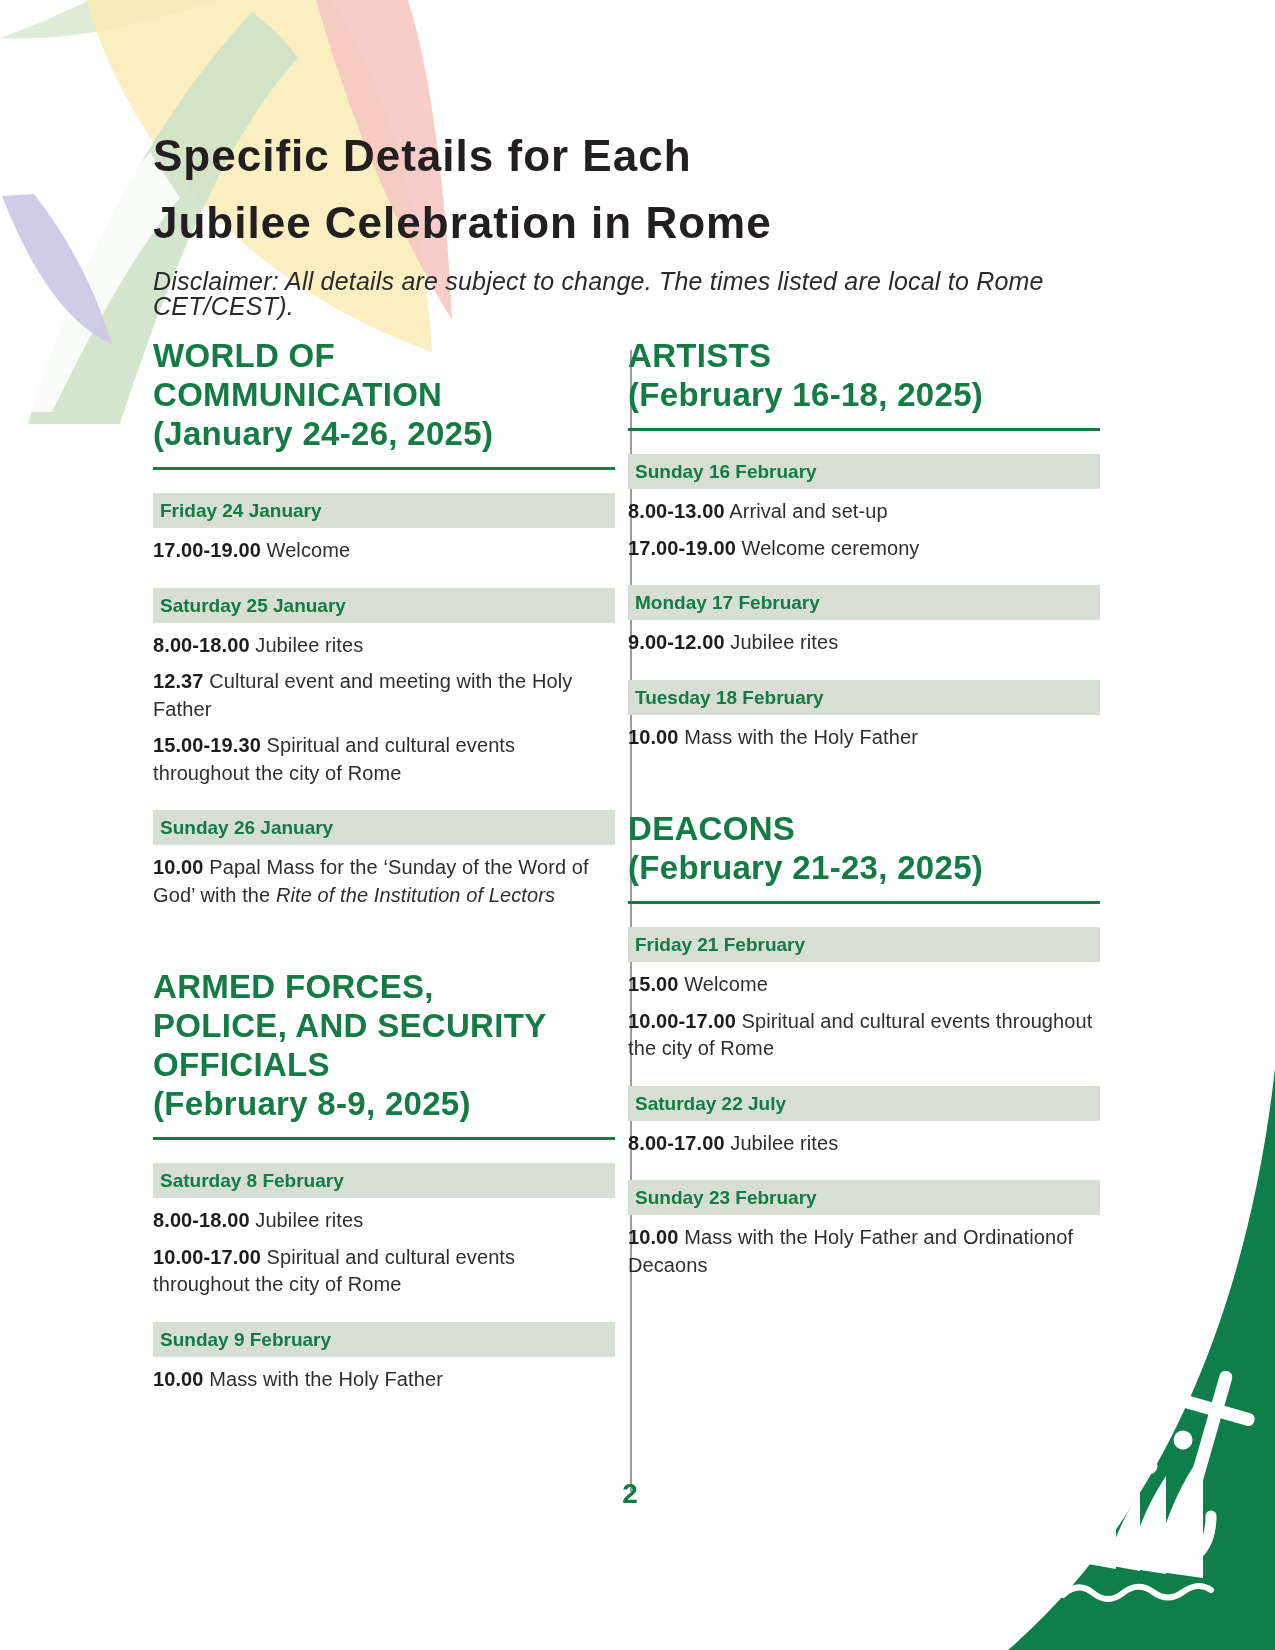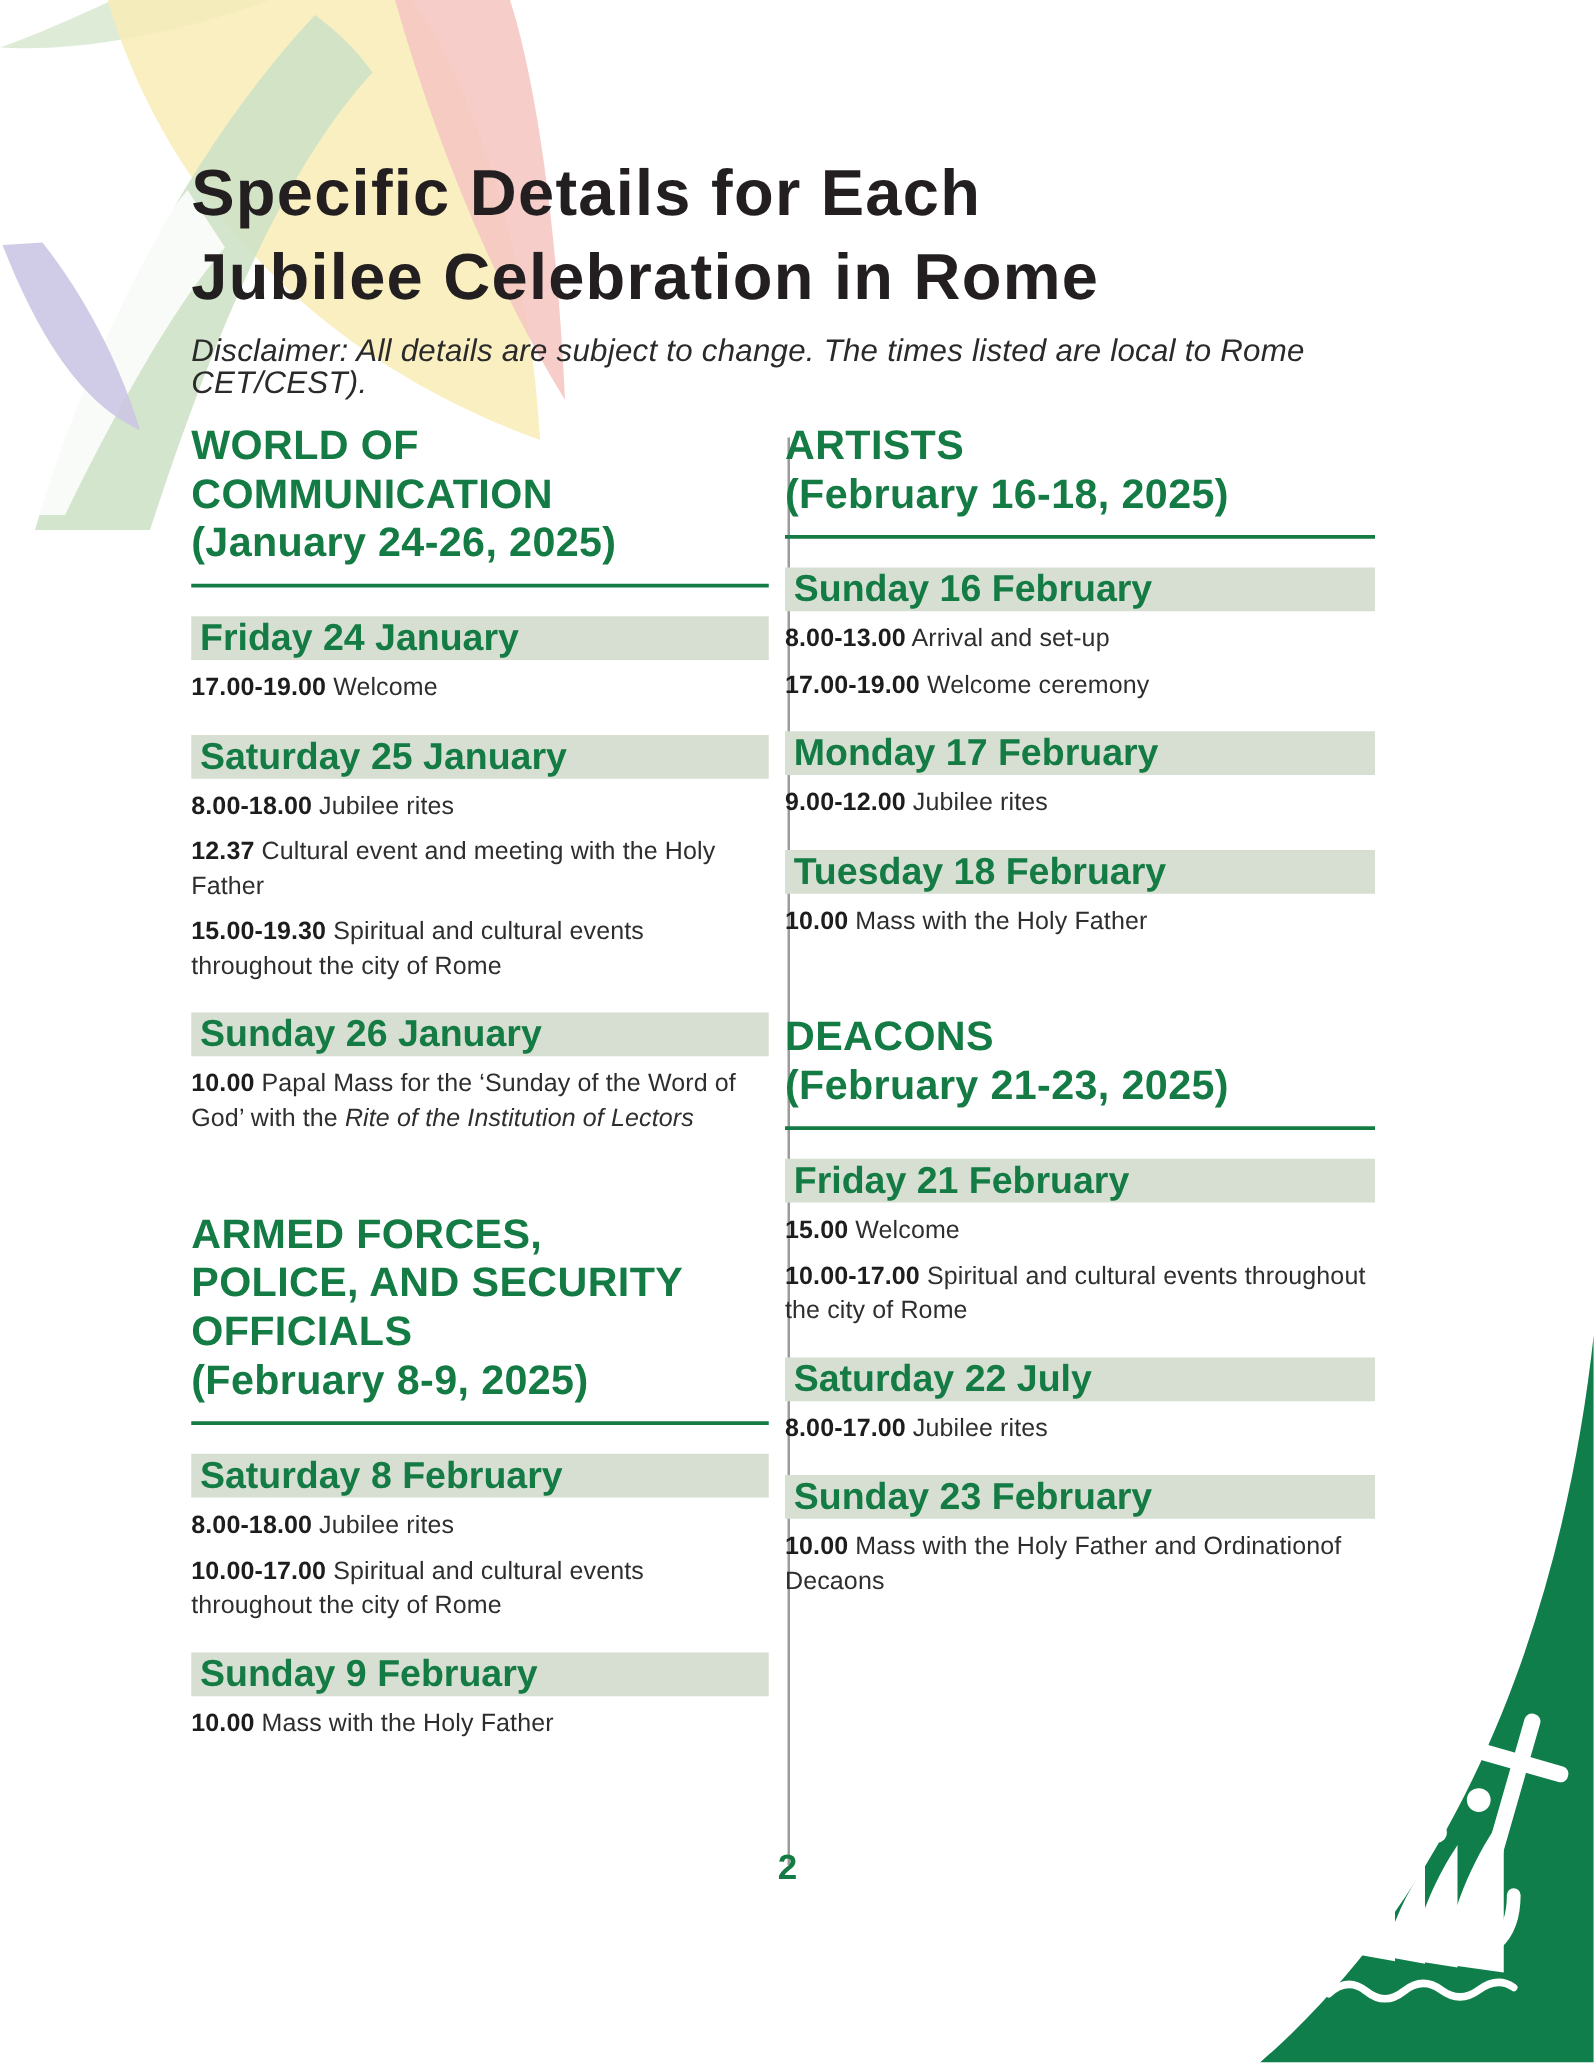--- a/index.html
+++ b/index.html
@@ -13,34 +13,34 @@
   body{
     width:1275px;height:1650px;position:relative;overflow:hidden;
     background:#ffffff;
     font-family:"Liberation Sans","DejaVu Sans",sans-serif;
   }
   svg{display:block;}
   .deco{position:absolute;top:0;left:0;pointer-events:none;}
   .corner{position:absolute;right:0;bottom:0;pointer-events:none;}
 
   .page-header{position:absolute;left:153px;top:122px;width:1015px;}
-  .page-title{margin:0;color:var(--ink);font-weight:bold;font-size:52px;line-height:67px;letter-spacing:1px;}
+  .page-title{margin:0;color:var(--ink);font-weight:bold;font-size:44px;line-height:67px;letter-spacing:1px;}
   .page-title span{display:block;}
   .disclaimer{margin:13px 0 0 0;font-size:25px;line-height:25px;font-style:italic;color:#2a2a2a;letter-spacing:0.2px;}
 
   .col{position:absolute;top:330px;}
   #col-left{left:153px;width:462px;}
   #col-right{left:628px;width:472px;}
   .v-divider{position:absolute;left:630px;top:350px;width:2px;height:1142px;background:#9b9b9b;}
 
   .section + .section{margin-top:52px;}
   .section-title{margin:0;padding-top:6px;color:var(--green);font-size:33px;line-height:39px;font-weight:bold;letter-spacing:0.3px;}
   .rule{height:3px;background:var(--green);margin-top:14px;}
   .day{margin-top:23px;}
-  .day-bar{background:var(--day-bg);color:var(--green);font-weight:bold;font-size:30px;line-height:35px;height:35px;padding-left:7px;white-space:nowrap;overflow:hidden;}
+  .day-bar{background:var(--day-bg);color:var(--green);font-weight:bold;font-size:19px;line-height:35px;height:35px;padding-left:7px;white-space:nowrap;overflow:hidden;}
   .event{margin:9px 0 0 0;font-size:20px;line-height:27.5px;color:var(--body-ink);letter-spacing:0.1px;}
   .event b{color:#1d1d1d;}
   .page-number{position:absolute;left:630px;top:1478px;transform:translateX(-50%);color:var(--green);font-size:28px;font-weight:bold;}
 </style>
 </head>
 <body>
 
 <svg class="deco" width="460" height="430" viewBox="0 0 460 430">
   <path d="M0,38 C70,42 150,24 216,0 L90,0 C58,15 28,28 0,38 Z" fill="#CEE2C6" fill-opacity="0.7"></path>
   <path d="M86,0 C128,142 238,282 432,352 C424,208 380,68 330,0 Z" fill="#F8ECB6" fill-opacity="0.85"></path>

